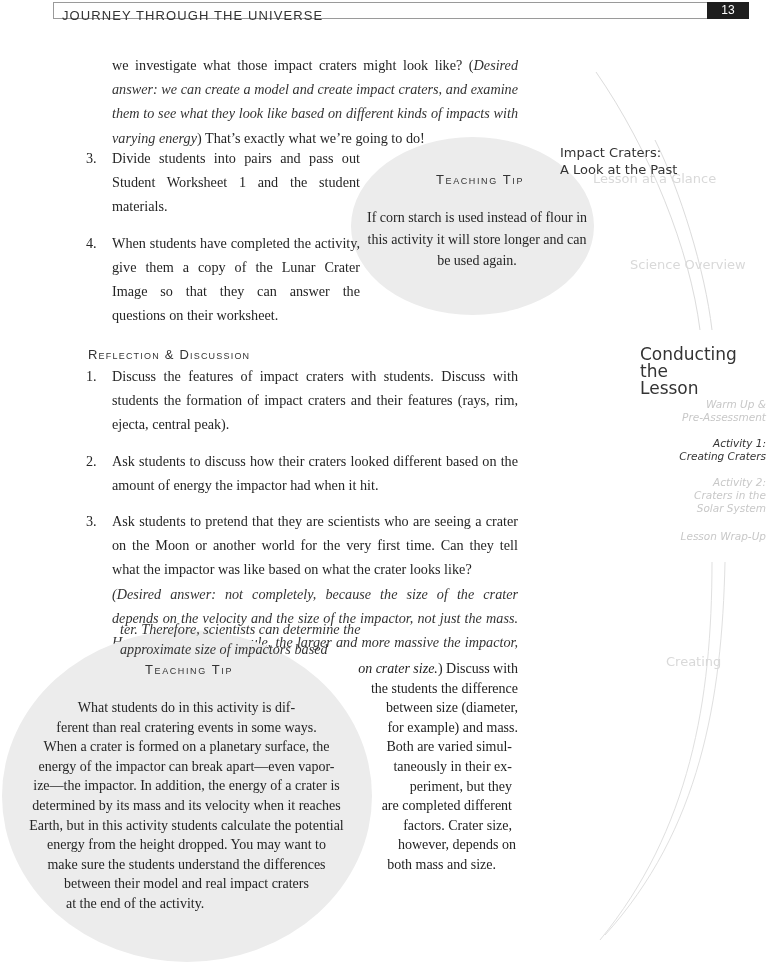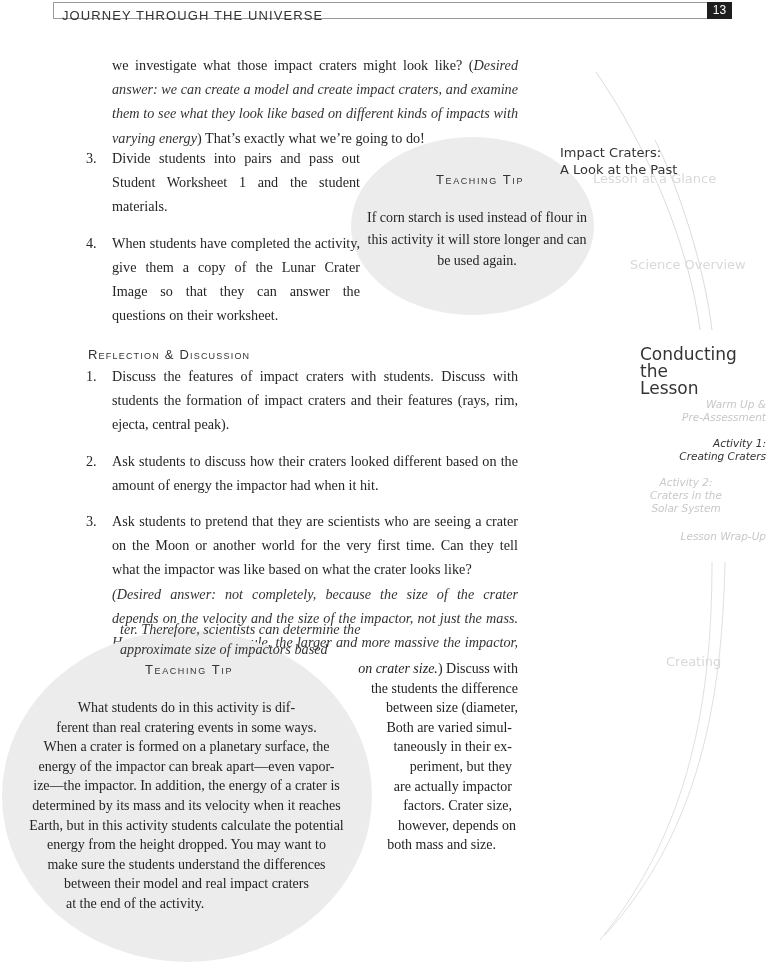--- a/index.html
+++ b/index.html
@@ -5,21 +5,21 @@
     html, body { margin: 0; padding: 0; background: #ffffff; }
     body { width: 768px; height: 970px; position: relative; overflow: hidden;
            font-family: "Liberation Serif", "DejaVu Serif", serif; color: #222; }
     .abs { position: absolute; }
 
     
     .header-bar { left: 53px; top: 2px; width: 679px; height: 17px; border: 1px solid #9a9a9a;
                   background: #fff; box-sizing: border-box; }
     .header-title { left: 62px; top: 8px; font-family: "Liberation Sans", "DejaVu Sans", sans-serif;
                     font-size: 13px; letter-spacing: 1.1px; color: #333; }
-    .page-num { left: 707px; top: 2px; width: 25px; height: 17px; background: #1e1e1e; color: #fff;
+    .page-num { left: 707px; top: 2px; width: 42px; height: 17px; background: #1e1e1e; color: #fff;
                 font-family: "Liberation Sans", sans-serif; font-size: 12px; text-align: center; line-height: 17px; }
 
     .body-text { font-size: 14.2px; line-height: 24.2px; color: #252525; }
     .body-text i { color: #333; }
     .justify { text-align: justify; text-align-last: left; }
 
     .intro { left: 112px; top: 53px; width: 406px; }
 
     .num-item { display: flex; }
     .num-item .n { width: 26px; flex: none; }
@@ -54,21 +54,21 @@
     
     .sb { font-family: "DejaVu Sans", "Liberation Sans", sans-serif; }
     .sb-title { left: 560px; top: 96px; width: 170px; font-size: 13px; line-height: 17px; color: #333; margin-top: 48px; }
     .sb-dim { color: #d9d9d9; font-size: 13px; }
     .sb-glance { left: 593px; top: 171px; text-align: right; }
     .sb-science { left: 630px; top: 257px; }
     .sb-cond { left: 640px; top: 346px; width: 122px; text-align: left; font-size: 17px; line-height: 17px; color: #333; }
     .sb-sub { right: 2px; width: 160px; text-align: right; font-size: 10.5px; line-height: 13px; font-style: italic; }
     .sb-warm { top: 398px; color: #c8c8c8; }
     .sb-act1 { top: 437px; color: #333; }
-    .sb-act2 { top: 476px; color: #c8c8c8; text-align: center; }
+    .sb-act2 { top: 476px; color: #c8c8c8; }
     .sb-wrap { top: 530px; color: #c8c8c8; }
     .sb-res { left: 666px; top: 654px; }
 
     svg.arcs { left: 0; top: 0; width: 768px; height: 970px; pointer-events: none; }
   </style>
 </head>
 <body>
 
 <svg class="abs arcs" viewBox="0 0 768 970">
   <path d="M596 72 C 650 150, 690 250, 700 330" stroke="#dcdcdc" stroke-width="1" fill="none"></path>
@@ -125,24 +125,25 @@
 
 <div class="abs cont-italic">
   <div>ter.  Therefore, scientists can determine the</div>
   <div>approximate size of impactors based</div>
 </div>
 
 <div class="abs side-col">
   <div><i>on crater size.</i><span>)  Discuss with</span></div>
   <div>the students the difference</div>
   <div>between size (diameter,</div>
+  <div>for example) and mass.</div>
   <div style="padding-right:6px">Both are varied simul-</div>
   <div style="padding-right:6px">taneously in their ex-</div>
   <div style="padding-right:6px">periment, but they</div>
-  <div style="padding-right:6px">are actually impactor</div>
+  <div style="padding-right:6px">are completed different</div>
   <div style="padding-right:6px">factors.  Crater size,</div>
   <div style="padding-right:2px">however, depends on</div>
   <div style="padding-right:22px">both mass and size.</div>
 </div>
 
 <div class="abs tip-head tip2-head" style="font-variant: small-caps; font-size: 13px;">Teaching Tip</div>
 <div class="abs body-text tip2-text">
   <div>What students do in this activity is dif-</div>
   <div>ferent than real cratering events in some ways.</div>
   <div>When a crater is formed on a planetary surface, the</div>

